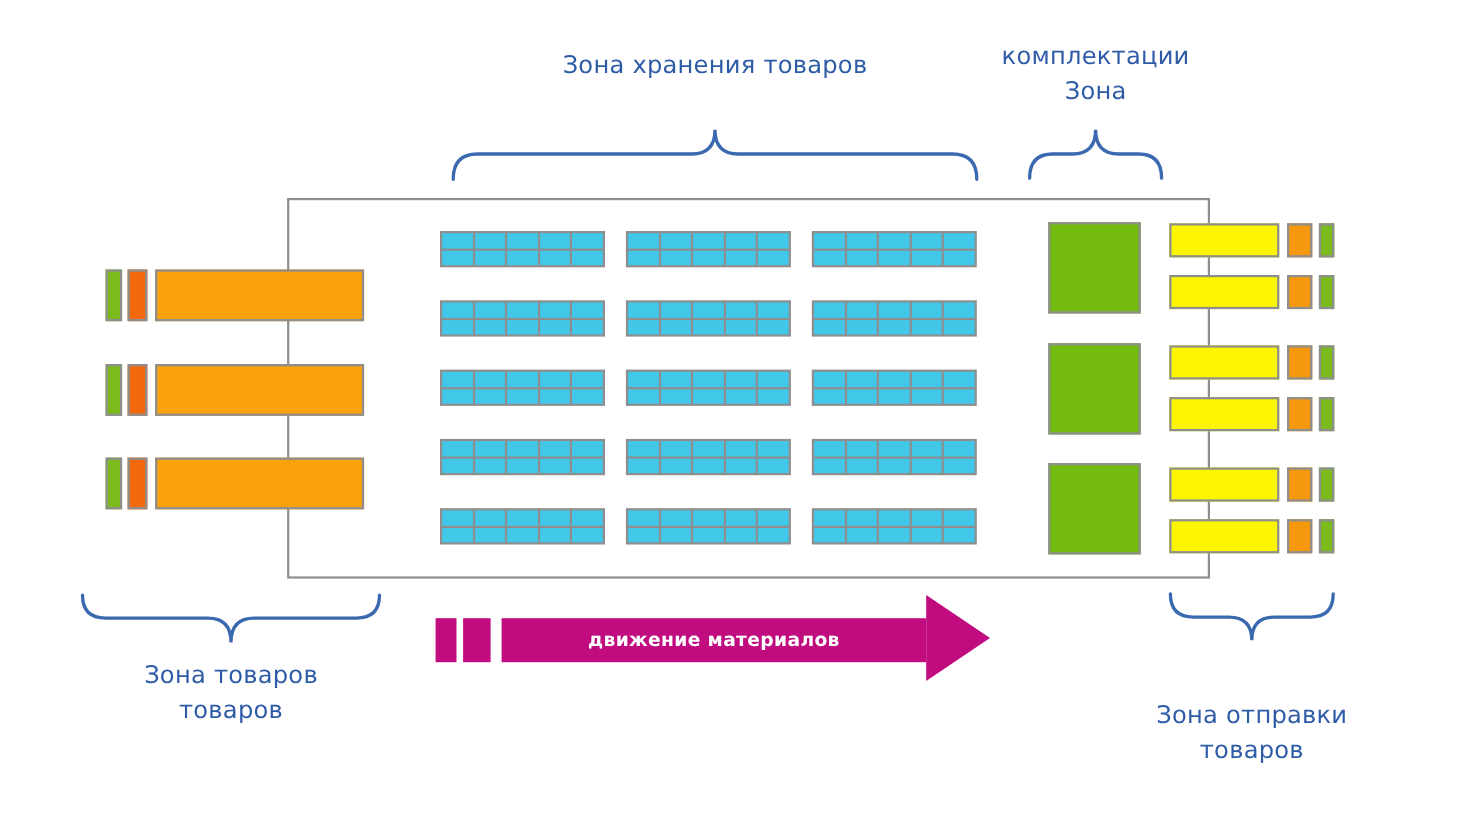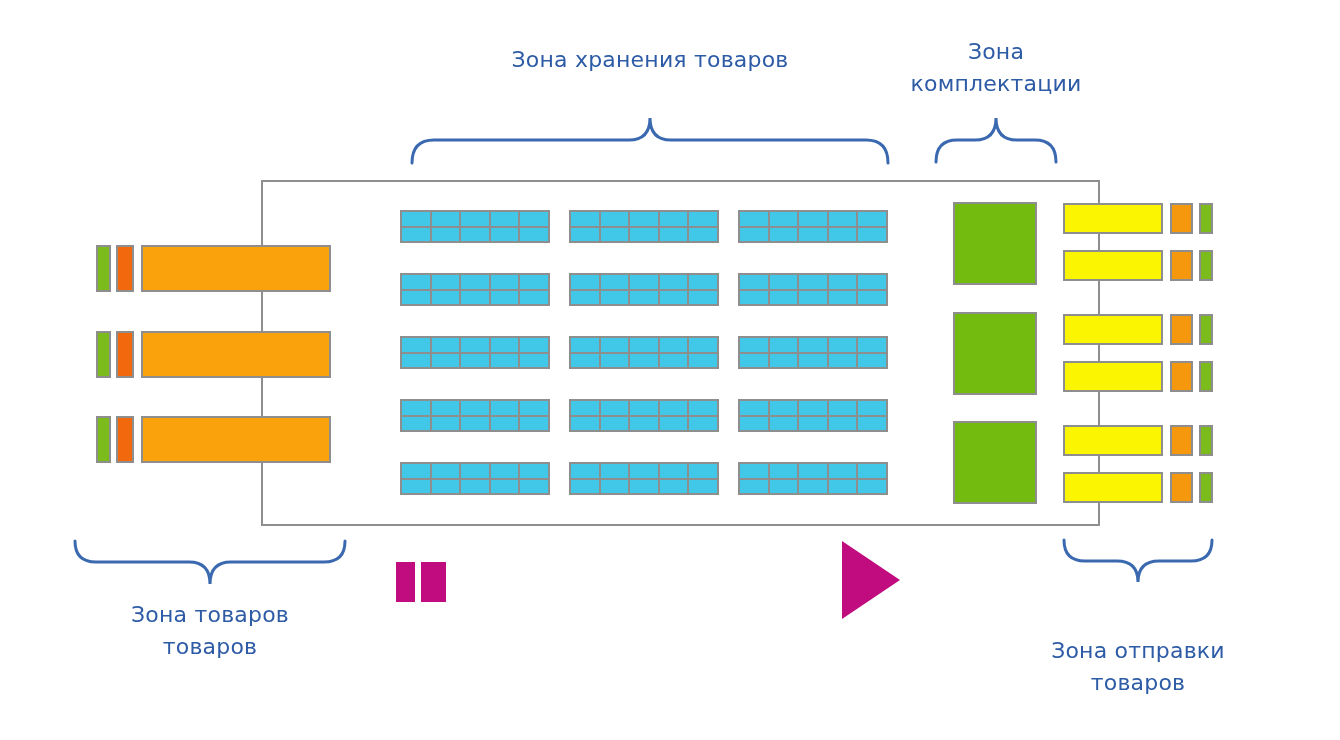--- a/index.html
+++ b/index.html
@@ -90,22 +90,22 @@
 </style>
 </head>
 <body>
 
 <div class="canvas">
 
   <div class="zone-label storage-label">
     <span>Зона хранения товаров</span>
   </div>
   <div class="zone-label picking-label">
+    <div>комплектации</div>
     <div>Зона</div>
-    <div>комплектации</div>
   </div>
   <div class="zone-label receiving-label">
     <div>Зона товаров</div>
     <div>товаров</div>
   </div>
   <div class="zone-label shipping-label">
     <div>Зона отправки</div>
     <div>товаров</div>
   </div>
 
@@ -360,16 +360,19 @@
           <div class="ship-bar"></div>
           <div class="ship-orange"></div>
           <div class="ship-green"></div>
         </div>
       </div>
     </div>
 
   <div class="flow-arrow">
       <div class="flow-seg"></div>
       <div class="flow-seg"></div>
+    <div class="flow-body">
+      <span>движение материалов</span>
+    </div>
     <div class="flow-head"></div>
   </div>
 
 </div>
 
 </body></html>

